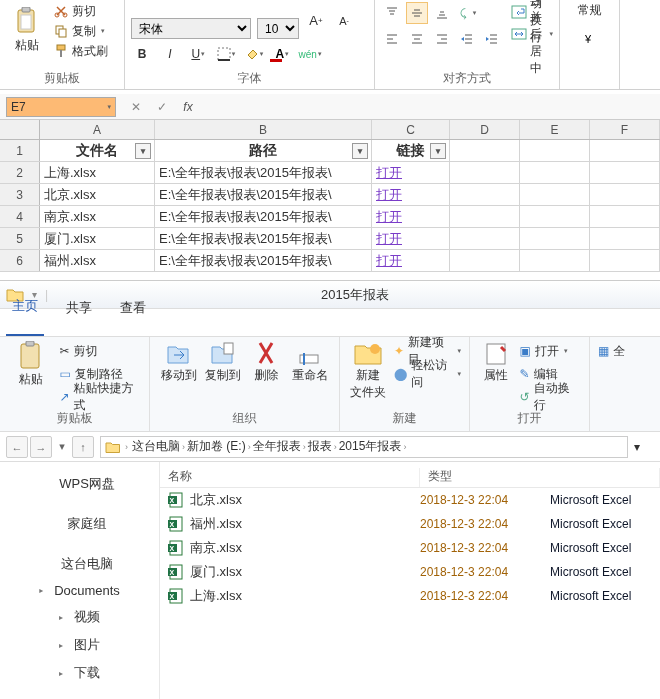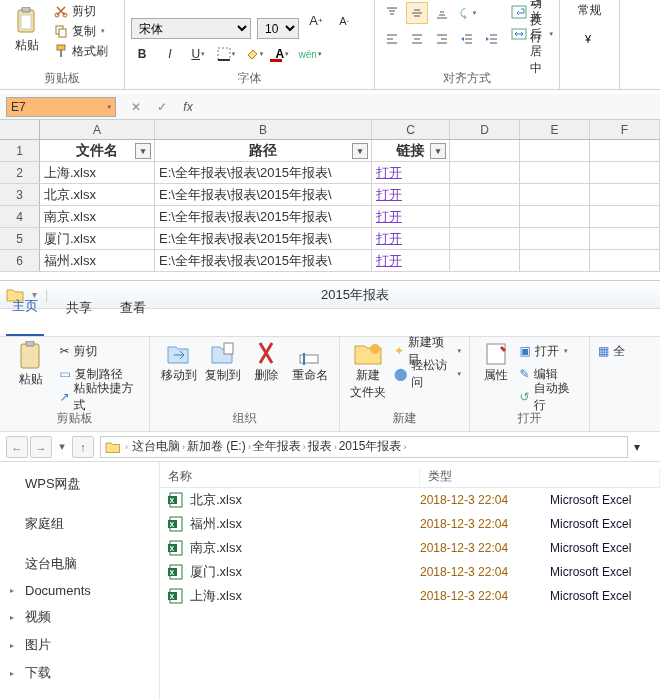--- a/index.html
+++ b/index.html
@@ -70,21 +70,21 @@
 
 .ex-crumbs { height: 30px; border-bottom: 1px solid #ddd; display: flex; align-items: center; padding: 0 6px; gap: 6px; }
 .crumb-nav { display: flex; gap: 2px; }
 .crumb-nav .nbtn { width: 22px; height: 22px; border: 1px solid #ccc; border-radius: 2px; display: flex; align-items: center; justify-content: center; cursor: pointer; font-size: 11px; color: #666; background: #f6f6f6; }
 .crumb-bar { flex: 1; height: 22px; border: 1px solid #ccc; display: flex; align-items: center; padding: 0 4px; gap: 2px; background: #fff; }
 .crumb { font-size: 12px; cursor: pointer; }
 .csep { font-size: 9px; color: #888; padding: 0 2px; }
 
 .ex-body { display: flex; height: calc(100% - 181px); }
 .ex-nav { width: 160px; border-right: 1px solid #e8e8e8; padding: 8px 4px; }
-.nav-item { display: flex; align-items: center; gap: 5px; padding: 5px 6px; font-size: 13px; cursor: pointer; }
+.nav-item { display: flex; align-items: center; gap: 5px; padding: 5px 6px; font-size: 13px; cursor: pointer; justify-content: center; }
 .nav-item .tri { font-size: 8px; color: #777; width: 10px; }
 .nav-spacer { height: 12px; }
 
 .ex-list { flex: 1; }
 .ex-list-head { display: flex; height: 26px; border-bottom: 1px solid #e8e8e8; padding-top: 6px; }
 .lh { font-size: 12px; color: #555; border-right: 1px solid #eee; padding: 0 8px; }
 .lh-name { width: 260px; } .lh-date { width: 130px; } .lh-type { flex: 1; }
 .ex-row { display: flex; height: 24px; align-items: center; }
 .c-name { width: 260px; display: flex; align-items: center; gap: 6px; padding-left: 8px; font-size: 13px; }
 .c-date { width: 130px; font-size: 12px; color: #a16207; }

